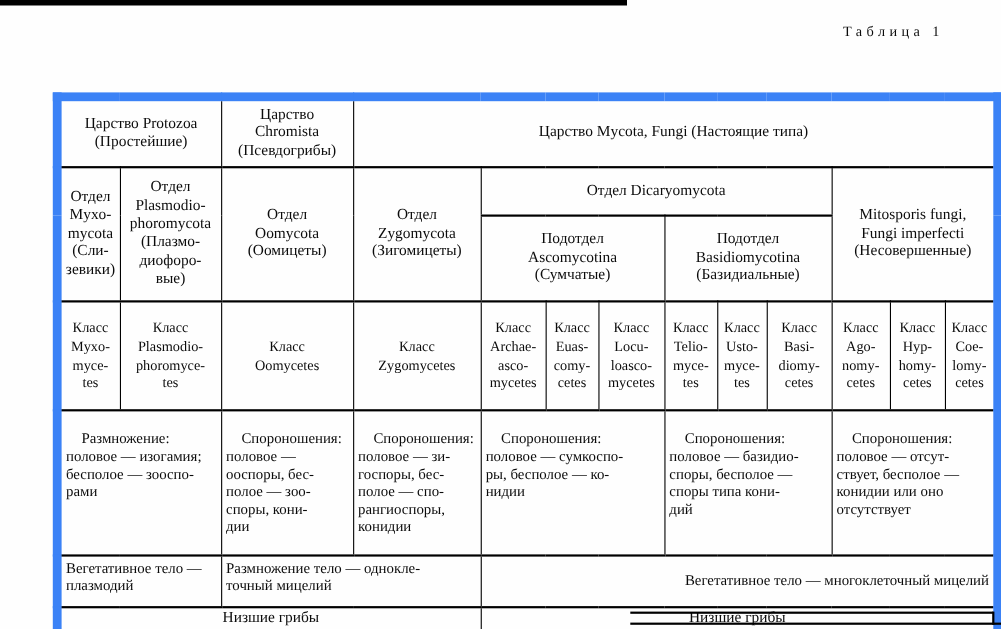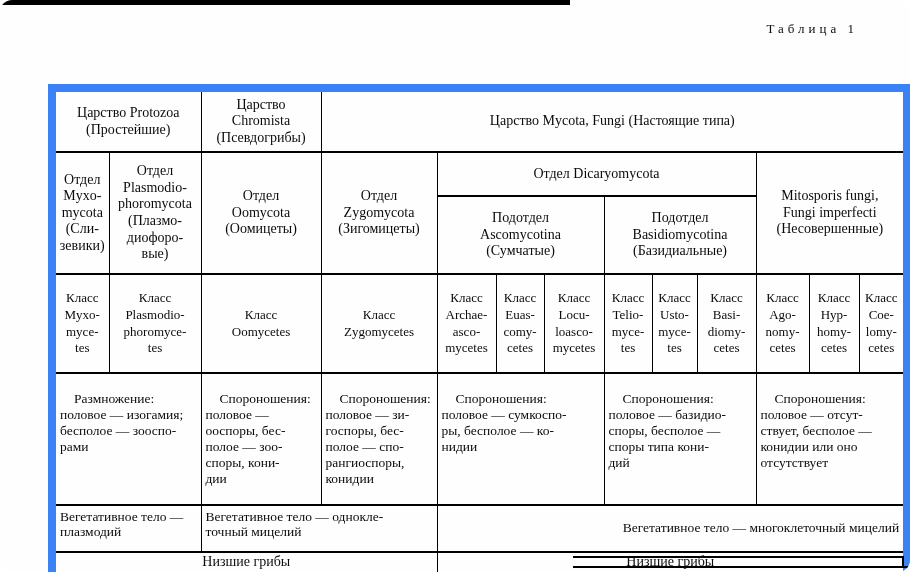--- a/index.html
+++ b/index.html
@@ -1,20 +1,19 @@
 <!DOCTYPE html>
 <html><head>
 <meta charset="utf-8">
 <style>
   html,body{margin:0;padding:0;background:#ffffff;}
   .page{
     position:relative;width:910px;height:572px;background:#fefefe;
     font-family:"Liberation Serif","DejaVu Serif",serif;color:#0b0b0b;
     overflow:hidden;
-    border-radius:12px;
   }
   .artifact{position:absolute;background:#000;}
   .tbl-label{
     position:absolute;top:21px;right:52px;
     font-size:13px;letter-spacing:4px;white-space:nowrap;
   }
   .heading{
     position:absolute;top:47px;left:8px;width:855px;
     text-align:center;font-weight:bold;font-size:14.5px;
   }
@@ -188,21 +187,21 @@
       <td colspan="3">Спороношения:
 половое — отсут-
 ствует, бесполое —
 конидии или оно
 отсутствует</td>
     </tr>
 
     <tr class="r5">
       <td colspan="2">Вегетативное тело —
 плазмодий</td>
-      <td colspan="2">Вегетативное тело — однокле-
+      <td colspan="2">Размножение тело — однокле-
 точный мицелий</td>
       <td colspan="9" class="center">Вегетативное тело — многоклеточный мицелий</td>
     </tr>
 
     <tr class="r6">
       <td colspan="4">Низшие грибы</td>
       <td colspan="9">Низшие грибы</td>
     </tr>
   </tbody>
     </table>

